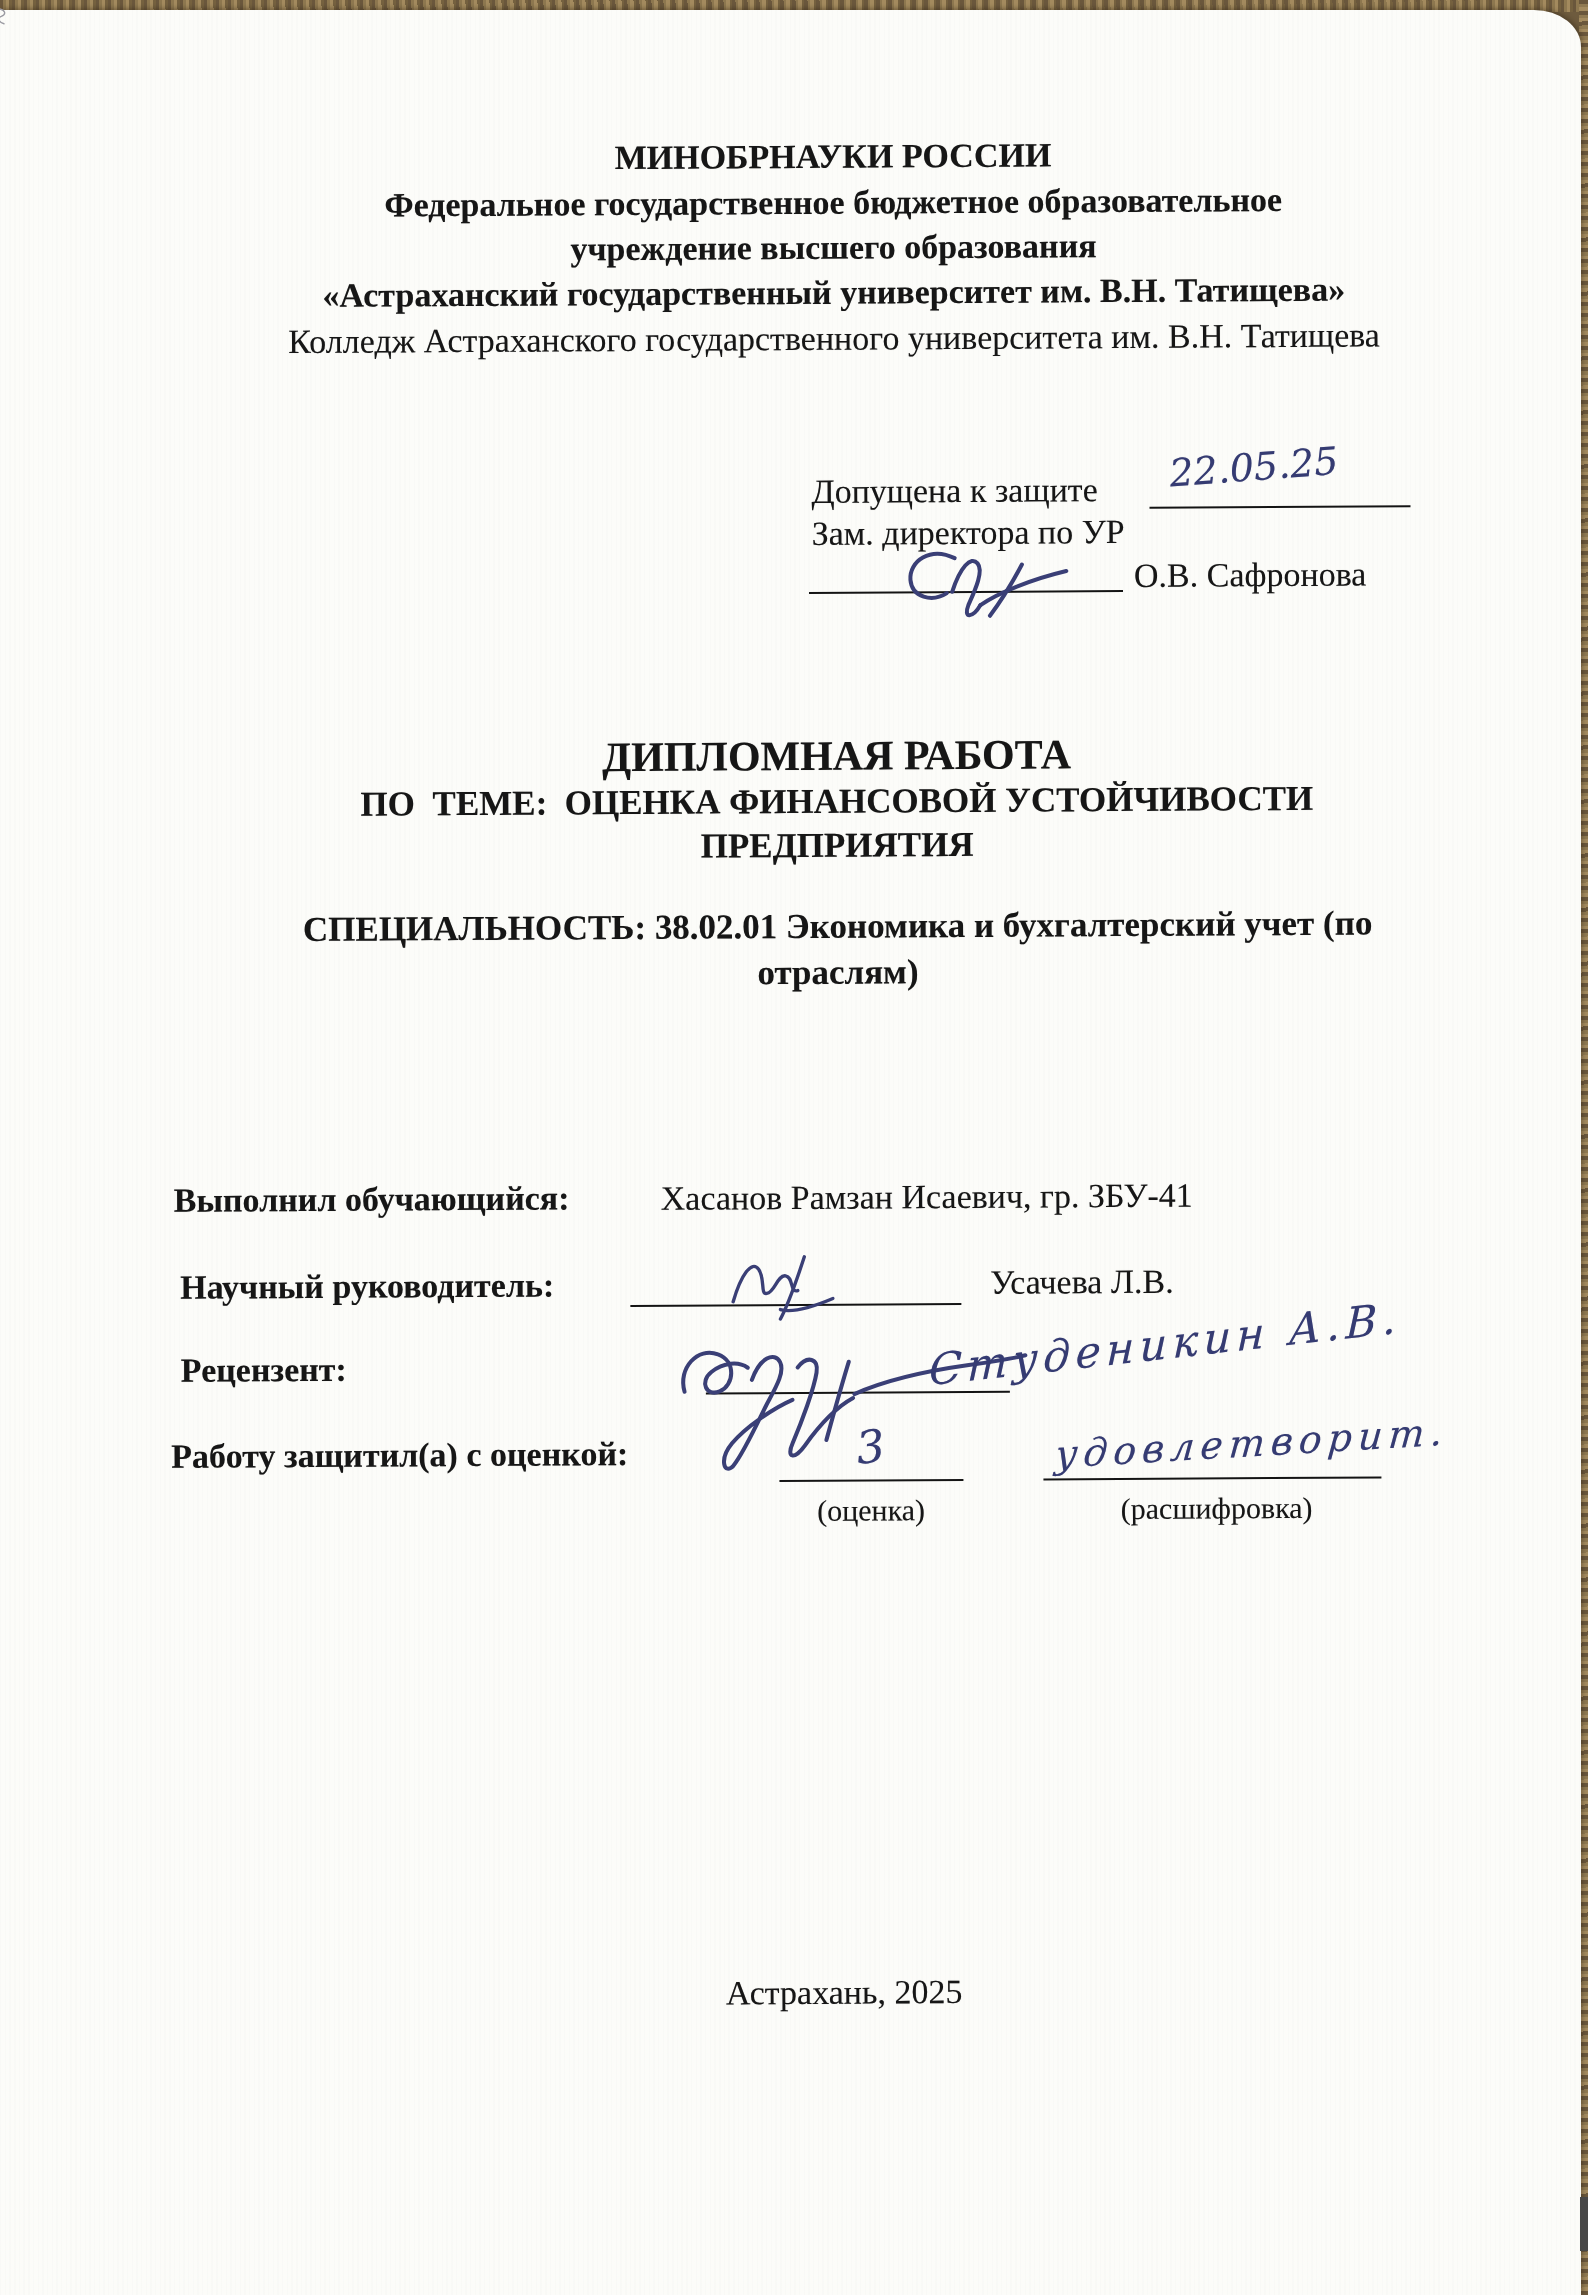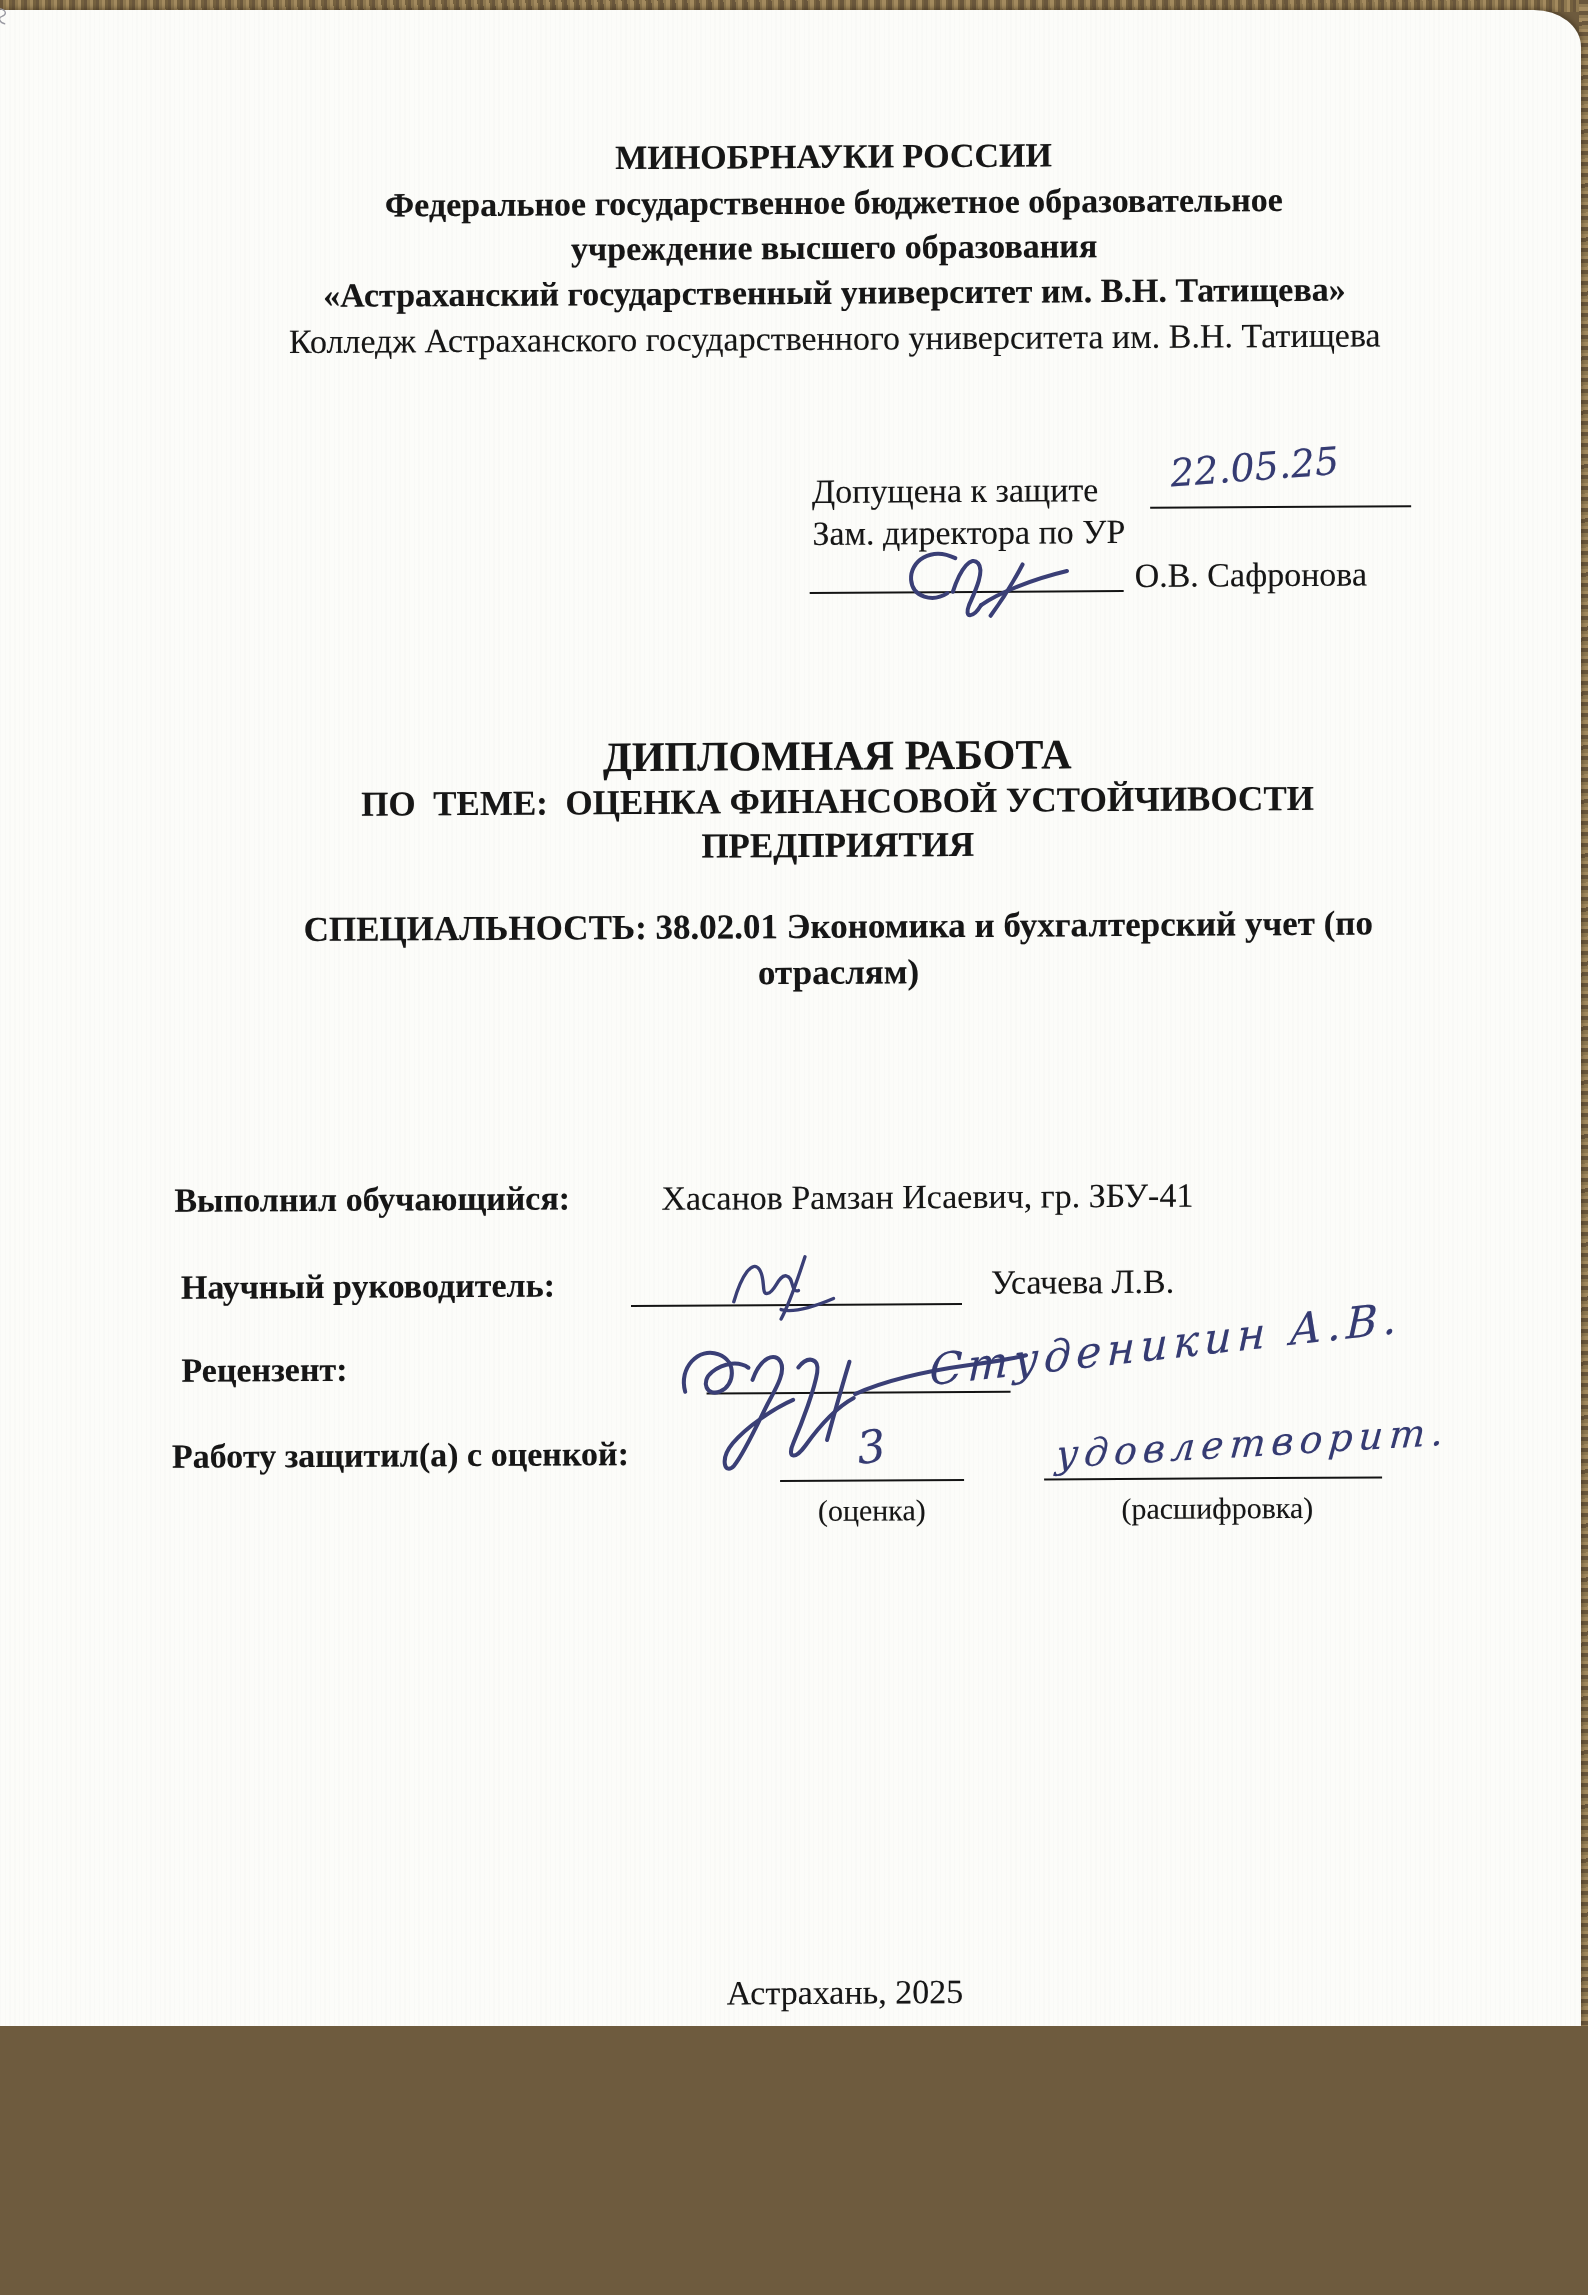--- a/index.html
+++ b/index.html
@@ -1,17 +1,17 @@
 <!DOCTYPE html>
 <html style="font-size:10.8px"><head>
 <meta charset="utf-8">
 <style>
   html,body{margin:0;padding:0;background:#6e5b3e;}
   .scene{
-    position:relative;width:1589px;height:2026px;overflow:hidden;
+    position:relative;width:1589px;height:2295px;overflow:hidden;
     font-family:"Liberation Serif",serif;color:#161616;
   }
   .desk-top{
     position:absolute;left:0;top:0;width:100%;height:11.5px;
     background:repeating-linear-gradient(88deg,#6a573c 0 3.4px,#8d774f 3.4px 6px,#a38a5e 6px 9.5px,#75613f 9.5px 12px);
   }
   .desk-right{
     position:absolute;top:0;right:0;width:10px;height:100%;
     background:repeating-linear-gradient(178deg,#6a573c 0 4px,#907a52 4px 7.4px,#a58c60 7.4px 10.8px);
   }

